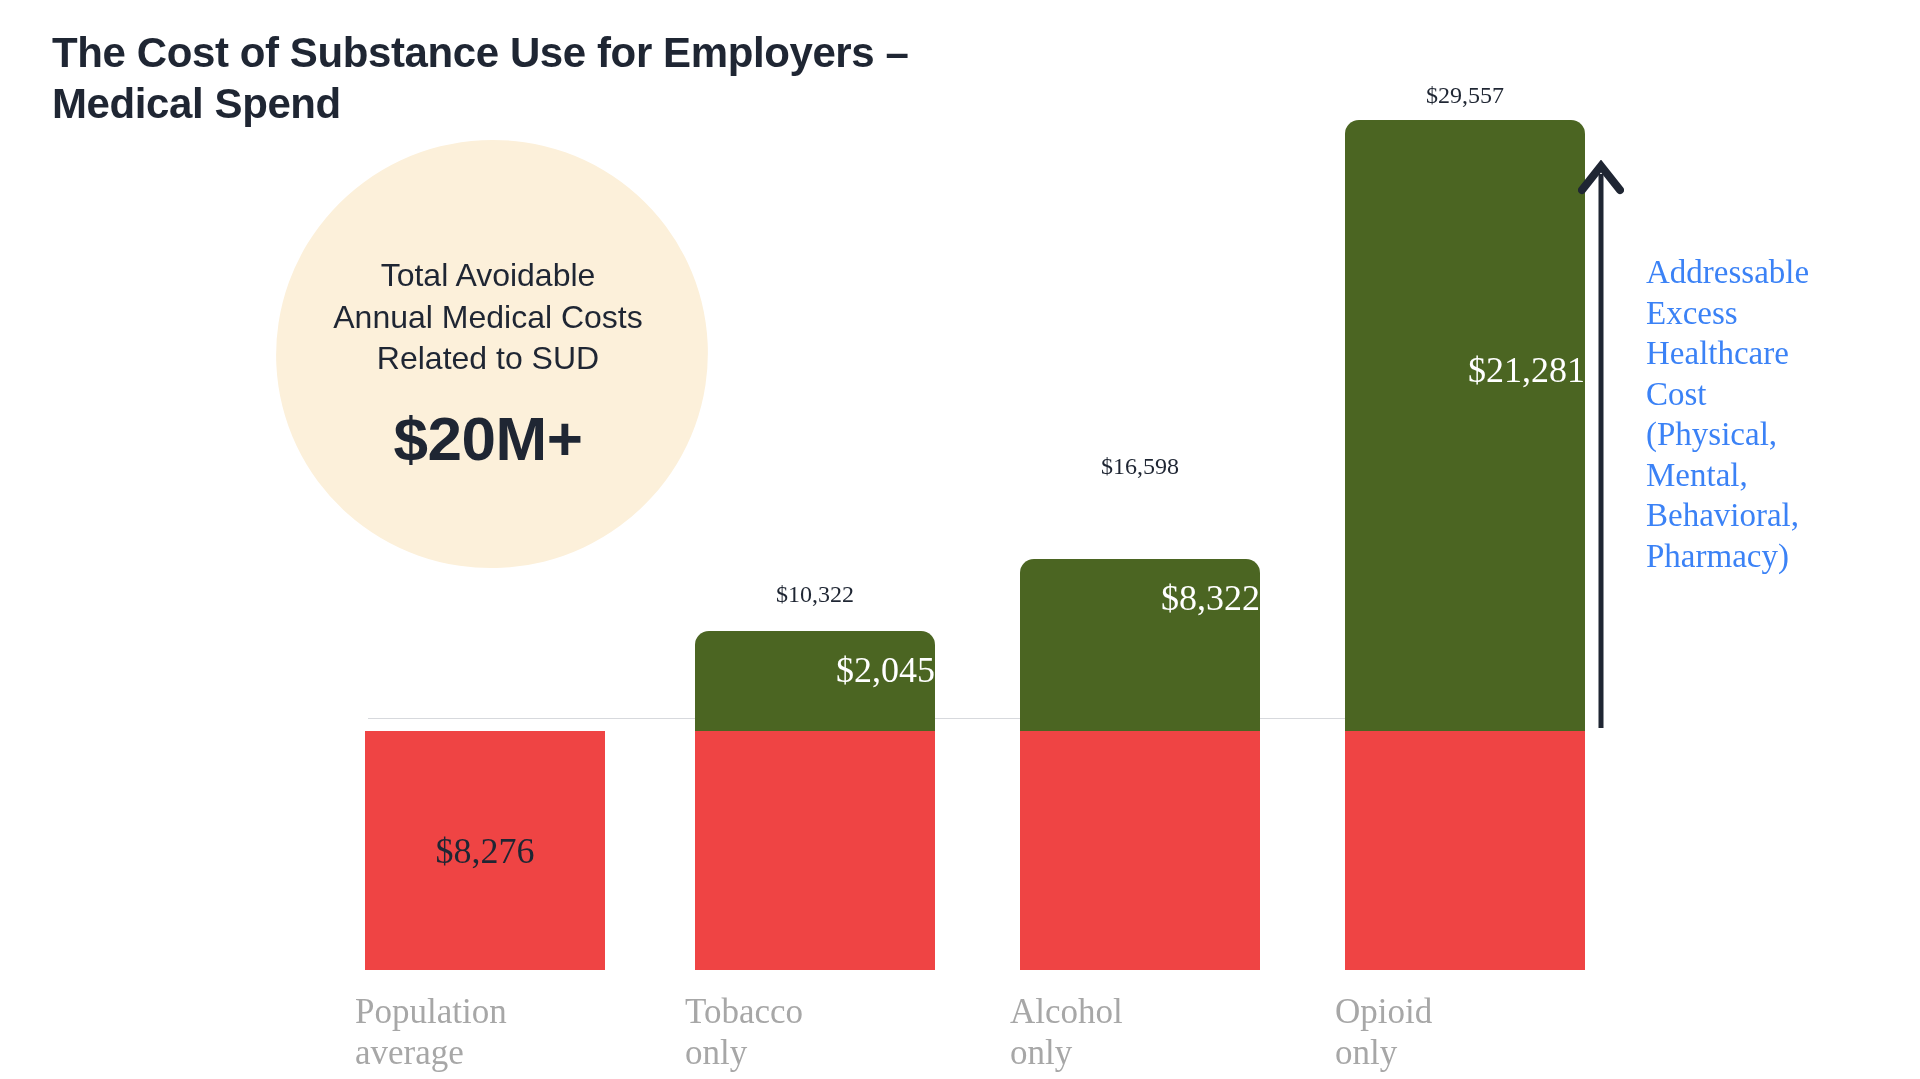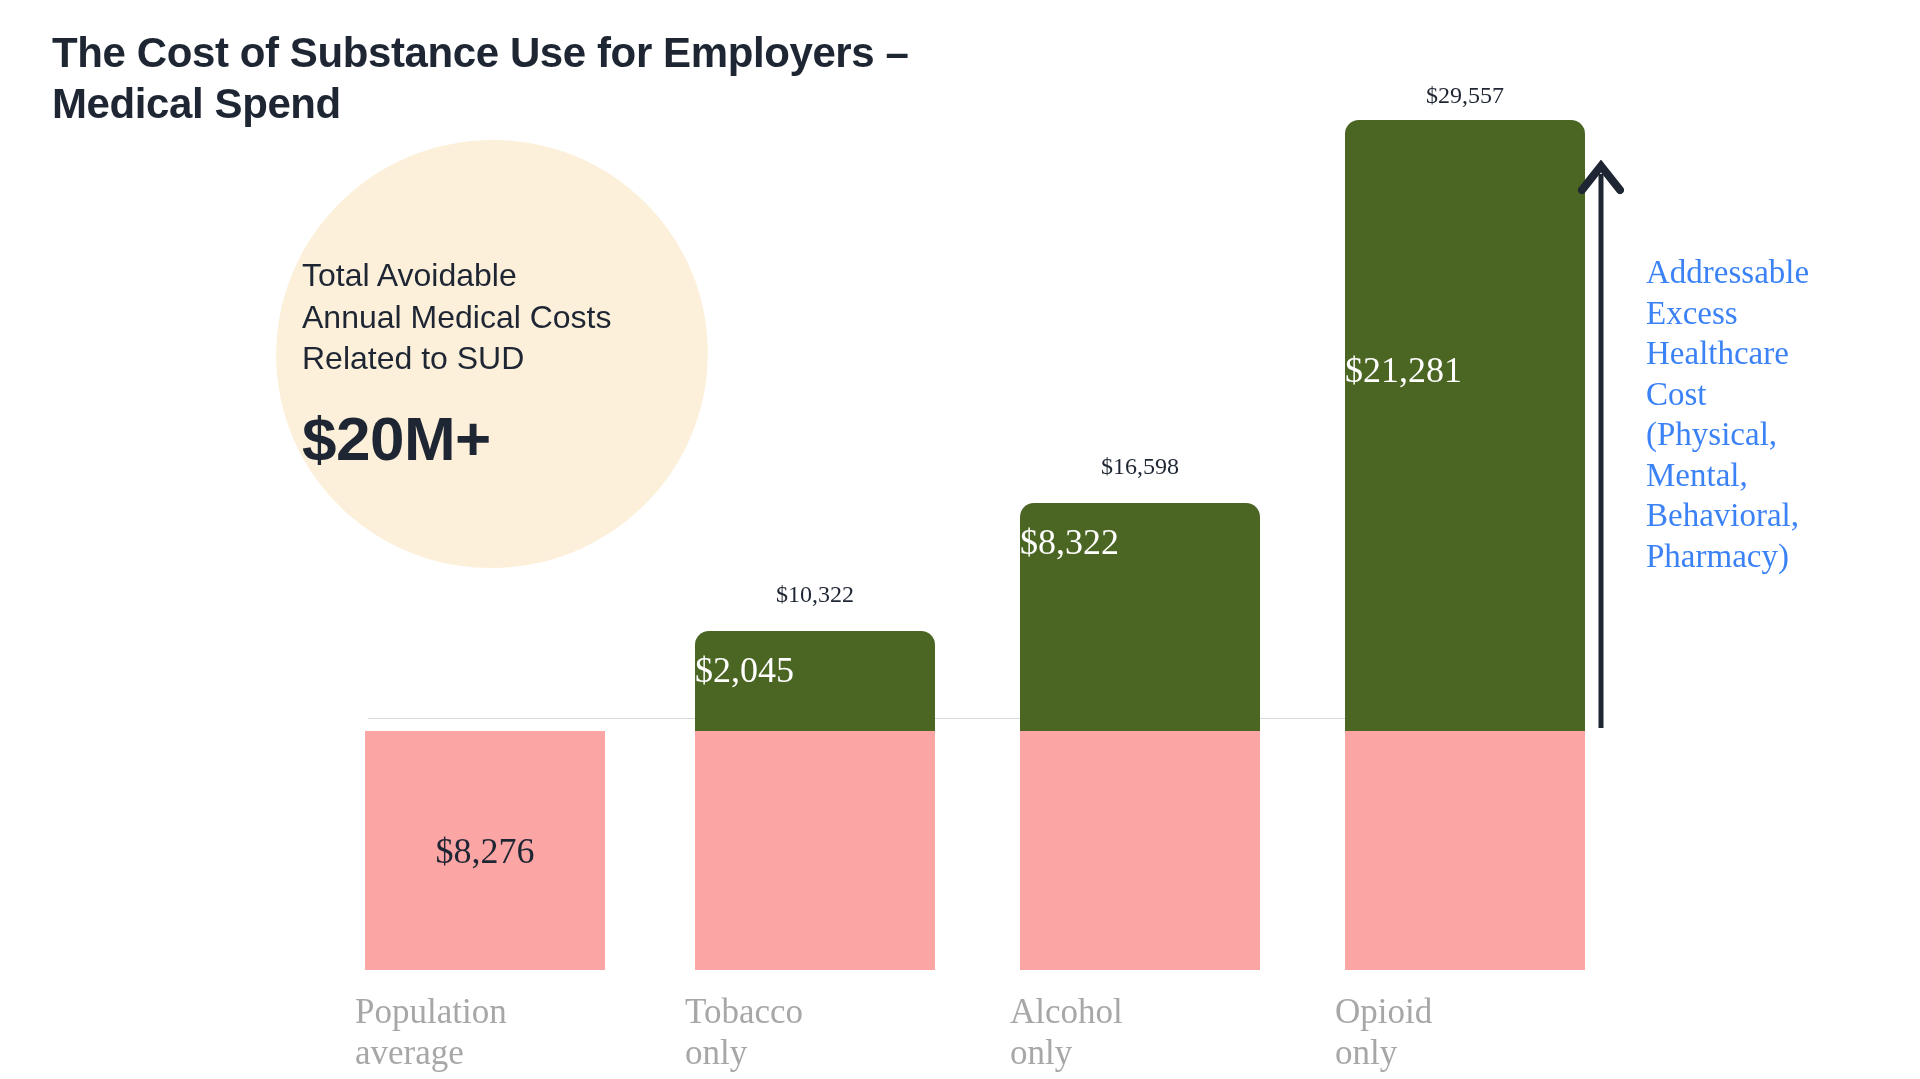--- a/index.html
+++ b/index.html
@@ -36,23 +36,24 @@
     left: 276px;
     top: 140px;
     width: 432px;
     height: 428px;
     background: #FCF0DA;
     border-radius: 50%;
     transform: rotate(-14deg);
   }
   #callout-text-wrap {
     position: absolute;
-    left: 302px;
+    left: 282px;
     top: 255px;
     width: 412px;
+    text-align: center;
     color: #1F2633;
   }
   #callout-heading {
     font-family: "Liberation Sans", sans-serif;
     font-size: 32px;
     line-height: 1.30;
     font-weight: 400;
     white-space: pre-line;
   }
   #callout-value {
@@ -97,31 +98,31 @@
     left: 0;
     width: 240px;
     background: #4B6522;
     border-top-left-radius: 14px;
     border-top-right-radius: 14px;
     color: #ffffff;
     font-family: "Liberation Serif", serif;
     font-size: 36px;
     display: flex;
     align-items: flex-start;
-    justify-content: flex-start;
+    justify-content: flex-end;
   }
   .bar-excess .in-bar-label { margin-top: 18px; }
 
   .bar-base {
     position: absolute;
     left: 0;
     bottom: 0;
     width: 240px;
     height: 239px;
-    background: #fca5a5;
+    background: #ef4444;
     color: #1F2633;
     font-family: "Liberation Serif", serif;
     font-size: 36px;
     display: flex;
     align-items: center;
     justify-content: center;
   }
   .bar-base.empty-label { color: transparent; }
 
   .bar-total-label {
@@ -198,21 +199,21 @@
       </div>
       <div class="bar-base empty-label">
         <span></span>
       </div>
       <div class="cat-label">Tobacco
 only</div>
     </div>
 
     <div class="bar-group" style="left:1020px;">
       <div class="bar-total-label" style="bottom:490px;">$16,598</div>
-      <div class="bar-excess" style="height:228px;bottom:239px;">
+      <div class="bar-excess" style="height:172px;bottom:239px;">
         <span class="in-bar-label">$8,322</span>
       </div>
       <div class="bar-base empty-label">
         <span></span>
       </div>
       <div class="cat-label">Alcohol
 only</div>
     </div>
 
     <div class="bar-group" style="left:1345px;">

